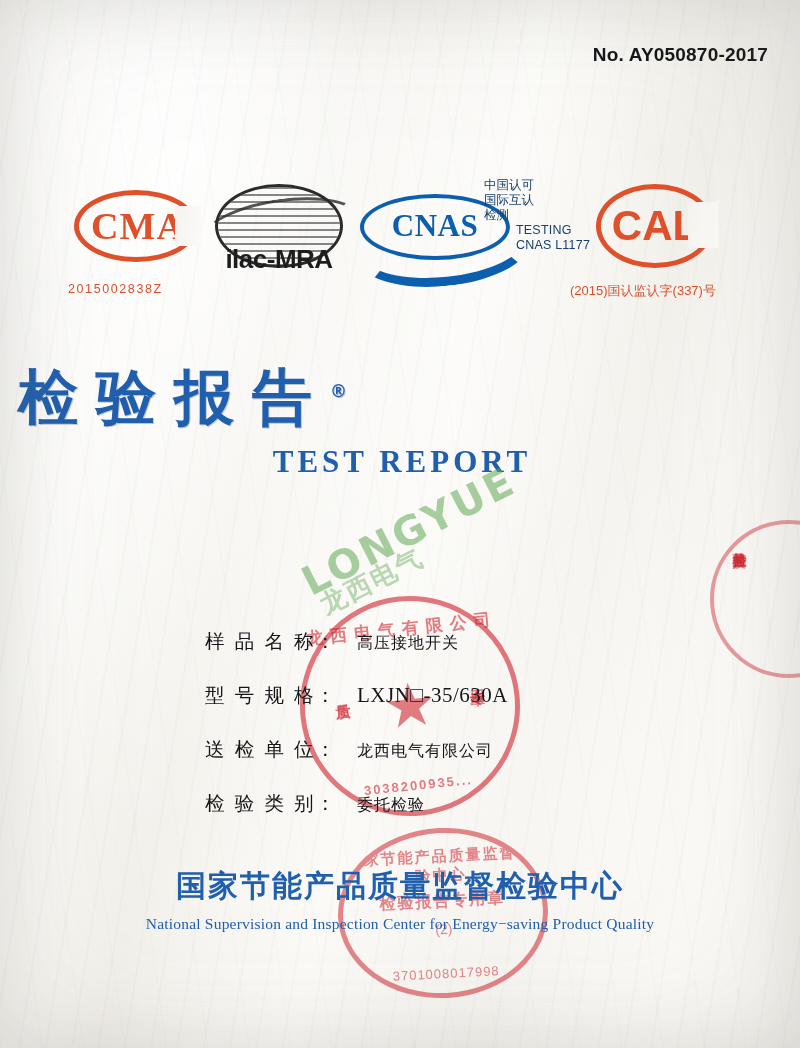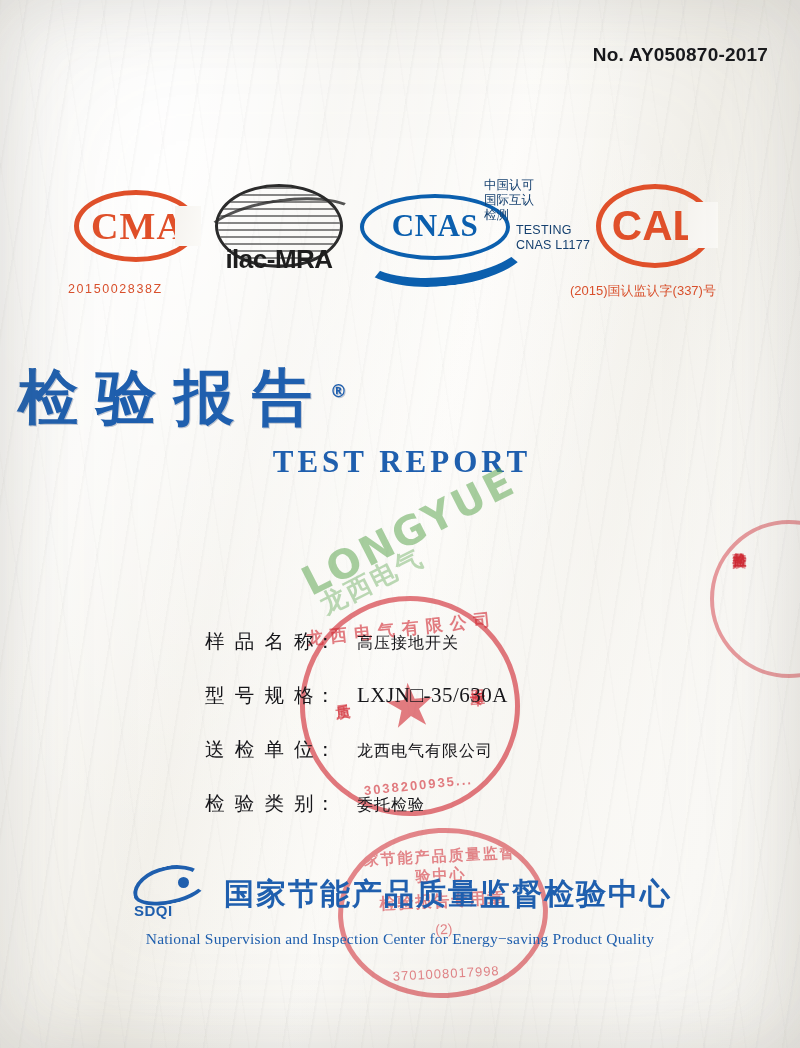--- a/index.html
+++ b/index.html
@@ -642,24 +642,19 @@
 
   <div class="stamp-bottom">
     <div class="b-top">国家节能产品质量监督检验中心</div>
     <div class="b-mid">检验报告专用章</div>
     <div class="b-paren">(2)</div>
     <div class="b-num">3701008017998</div>
   </div>
 
   <div class="footer">
     <div class="footer-main">
-      <div class="sdqi-mark">
-        <div class="sdqi-leaf"></div>
-        <div class="sdqi-dot"></div>
-        <div class="sdqi-text">SDQI</div>
-      </div>
       <div class="footer-cn">国家节能产品质量监督检验中心</div>
     </div>
     <div class="footer-en">National Supervision and Inspection Center for Energy−saving Product Quality</div>
   </div>
 
   <div class="vignette"></div>
 </div>
 
 </body></html>

